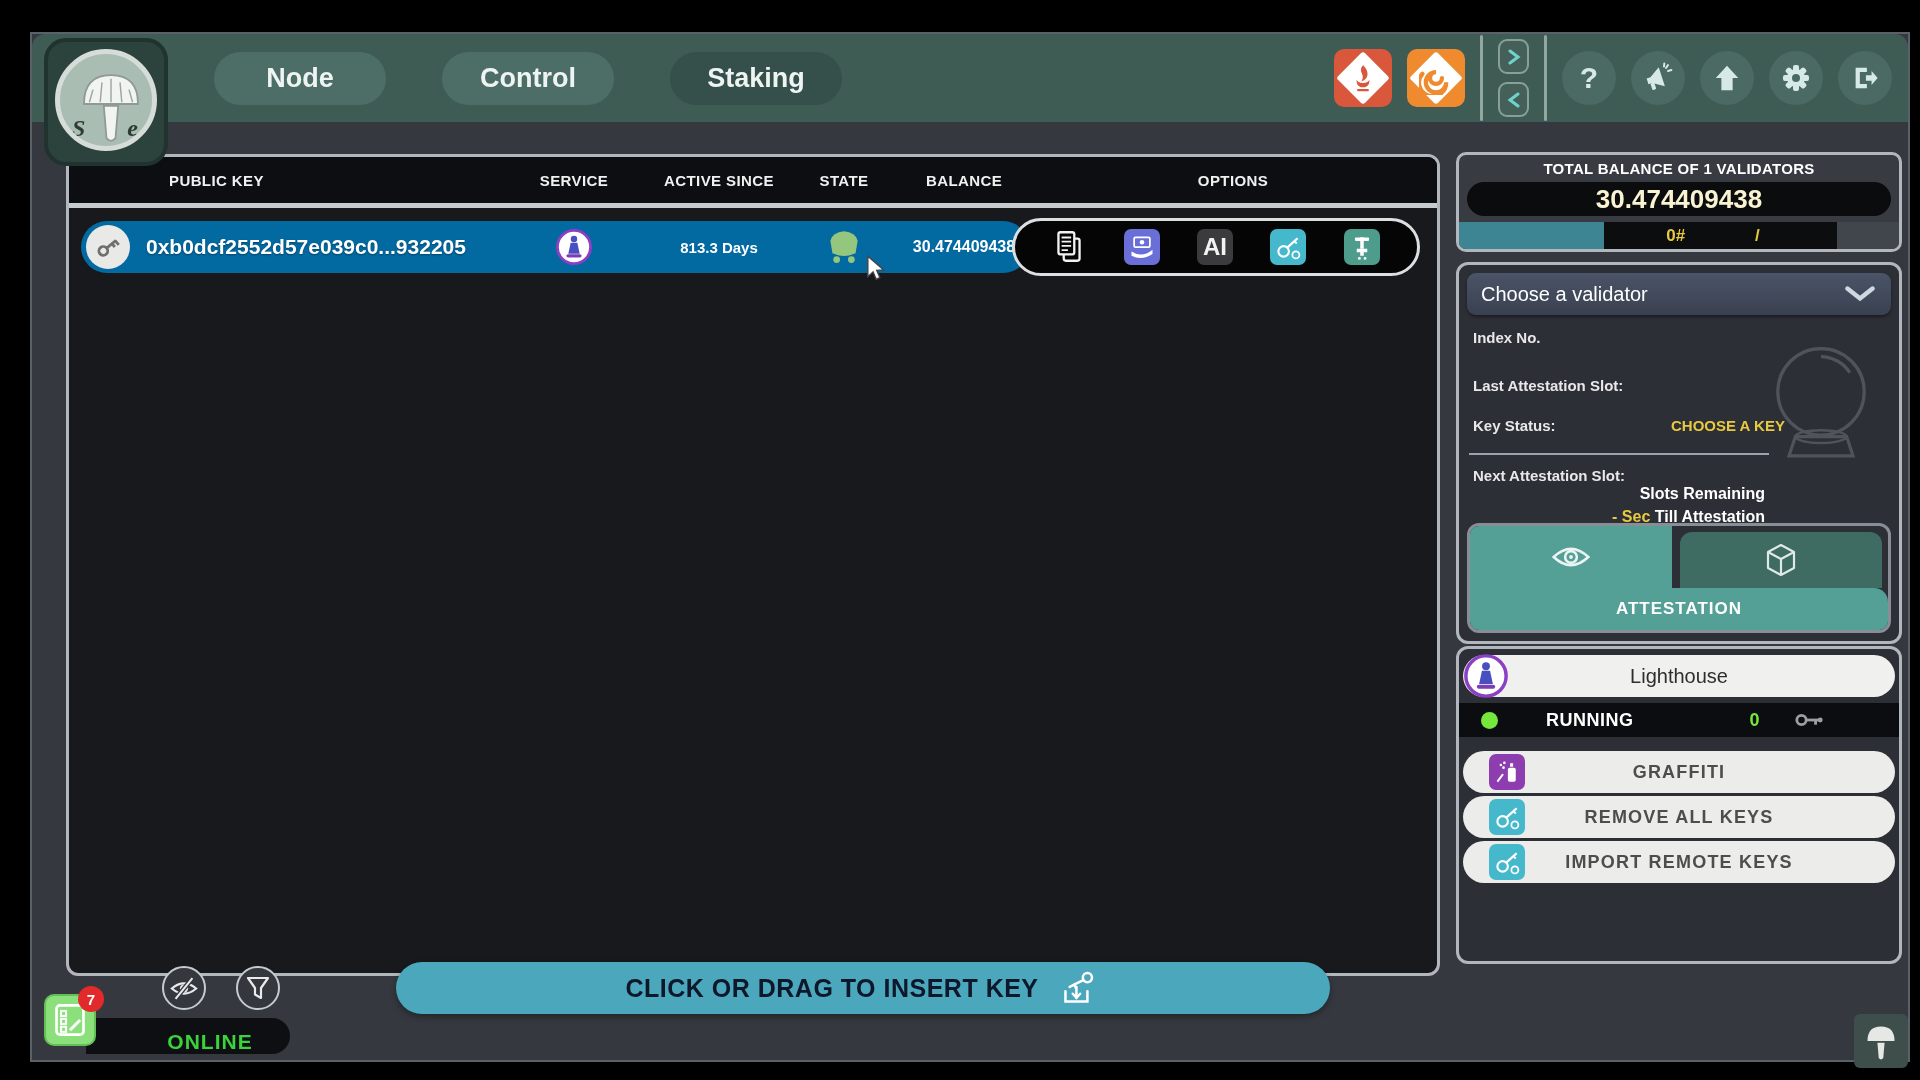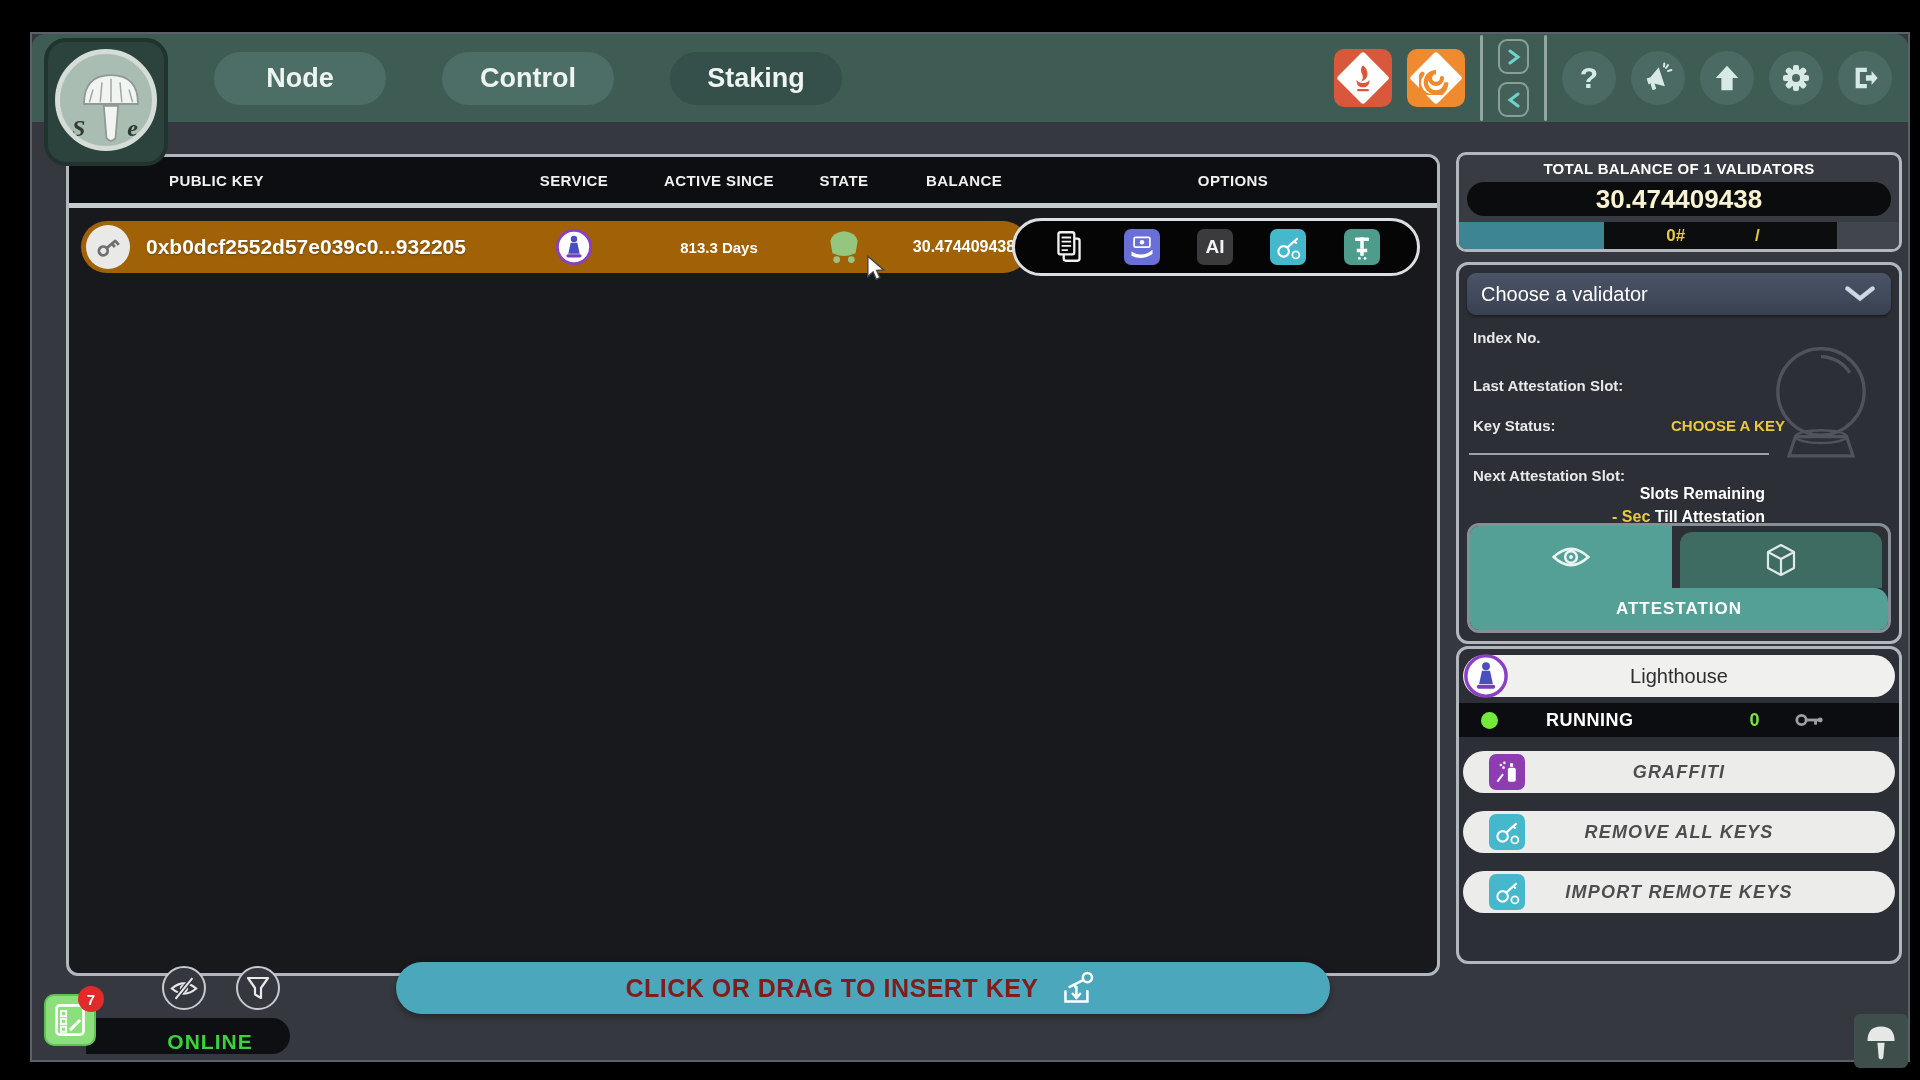--- a/index.html
+++ b/index.html
@@ -42,40 +42,40 @@
 
   
   .table-panel{position:absolute;left:34px;top:120px;width:1374px;height:822px;background:#17191d;
                border:3px solid #b2b7bd;border-radius:12px;overflow:hidden;}
   .t-header{display:grid;grid-template-columns:430px 150px 140px 110px 130px 1fr;height:46px;background:#0c0e11;
             align-items:center;color:#f0f0f0;font-size:15px;font-weight:bold;letter-spacing:.4px;}
   .t-header div{text-align:center;}
   .t-header .h-key{text-align:left;padding-left:100px;}
   .t-sep{height:5px;background:#c6cbd0;}
   .v-row{position:relative;margin:10px 12px;height:58px;}
-  .row-main{position:absolute;left:0;top:3px;width:948px;height:52px;background:#a16207;border-radius:26px;
+  .row-main{position:absolute;left:0;top:3px;width:948px;height:52px;background:#0369a1;border-radius:26px;
             display:grid;grid-template-columns:418px 150px 140px 110px 130px;align-items:center;color:#fff;}
   .key-cell{display:flex;align-items:center;gap:16px;padding-left:5px;}
   .key-badge{width:44px;height:44px;border-radius:50%;background:#e9e9e7;display:flex;align-items:center;justify-content:center;}
   .pub-key{font-size:21px;font-weight:bold;text-shadow:0 1px 2px rgba(0,0,0,.35);}
   .cell-c{display:flex;align-items:center;justify-content:center;font-size:15px;font-weight:bold;}
   .balance-txt{font-size:16px;}
   .options-pill{position:absolute;right:5px;top:0;width:408px;height:58px;background:#050505;border:3px solid #dcdfe2;
                 border-radius:30px;display:flex;align-items:center;justify-content:space-evenly;}
   .opt-sq{width:36px;height:36px;border-radius:7px;display:flex;align-items:center;justify-content:center;}
   .opt-withdraw{background:#6a6fd8;}
-  .opt-ai{background:#3b3b3d;color:#f2f2f2;font-family:"Liberation Serif",serif;font-size:19px;font-weight:bold;justify-content:center;}
+  .opt-ai{background:#3b3b3d;color:#f2f2f2;font-family:"Liberation Serif",serif;font-size:24px;font-weight:bold;justify-content:center;}
   .opt-key{background:#45b8cc;color:#fff;}
   .opt-exit{background:#4e9c8c;}
 
   
   .round-ctl{position:absolute;width:44px;height:44px;border-radius:50%;border:2px solid #c6cbce;background:#34383e;
              display:flex;align-items:center;justify-content:center;z-index:5;}
   .insert-btn{position:absolute;left:396px;top:962px;width:934px;height:52px;border-radius:26px;background:#4ba7bc;
-              color:#7f1d1d;font-size:25px;font-weight:bold;letter-spacing:.5px;display:flex;align-items:center;
+              color:#0f172a;font-size:25px;font-weight:bold;letter-spacing:.5px;display:flex;align-items:center;
               justify-content:center;gap:16px;z-index:4;box-shadow:0 3px 6px rgba(0,0,0,.35);}
   .task-icon{position:absolute;left:44px;top:994px;width:52px;height:52px;background:#8ce07c;border-radius:10px;
              border:2px solid #62c055;display:flex;align-items:center;justify-content:center;z-index:8;}
   .task-badge{position:absolute;left:78px;top:986px;width:26px;height:26px;border-radius:50%;background:#e22a2a;
               color:#fff;font-size:15px;font-weight:bold;display:flex;align-items:center;justify-content:center;z-index:9;}
   .online-pill{position:absolute;left:86px;top:1018px;width:204px;height:36px;background:#0d0f12;
                border-radius:0 18px 18px 0;display:flex;align-items:center;gap:12px;padding-left:44px;z-index:7;flex-direction:column;}
   .online-dot{width:17px;height:17px;border-radius:50%;background:#3bd23b;}
   .online-txt{color:#3bd23b;font-size:21px;font-weight:bold;letter-spacing:1px;}
 
@@ -112,21 +112,21 @@
 
   .lighthouse-panel{left:1456px;top:646px;width:446px;height:318px;border-radius:12px;}
   .lh-header{position:absolute;left:4px;top:6px;right:4px;height:42px;background:#f0f0ee;border-radius:21px;
              display:flex;align-items:center;justify-content:center;color:#2e2e2e;font-size:20px;}
   .lh-logo{position:absolute;left:0px;top:-2px;}
   .lh-status{position:absolute;left:0;right:0;top:54px;height:34px;background:#0b0d10;display:flex;align-items:center;}
   .lh-dot{width:17px;height:17px;border-radius:50%;background:#76e83c;margin-left:22px;}
   .lh-running{color:#fff;font-size:18px;font-weight:bold;margin-left:48px;letter-spacing:.5px;}
   .lh-zero{color:#76e83c;font-size:18px;font-weight:bold;margin-left:116px;}
   .lh-keyicon{margin-left:34px;color:#9aa0a4;}
-  .lh-buttons{position:absolute;left:4px;right:4px;top:102px;display:flex;flex-direction:column;gap:18px;font-style:italic;}
+  .lh-buttons{position:absolute;left:4px;right:4px;top:102px;display:flex;flex-direction:column;gap:3px;}
   .lh-btn{height:42px;background:#ececea;border-radius:21px;position:relative;display:flex;align-items:center;
           justify-content:center;color:#4d4d4d;font-size:18px;font-weight:bold;letter-spacing:1.2px;}
   .btn-sq{position:absolute;left:26px;top:3px;width:36px;height:36px;border-radius:7px;display:flex;
           align-items:center;justify-content:center;}
   .bg-purple{background:#8d3db0;}
   .bg-cyan{background:#45b8cc;color:#fff;}
 
   .corner-mush{position:absolute;left:1854px;top:1014px;width:54px;height:54px;background:#3d4e4b;border-radius:6px;
                display:flex;align-items:center;justify-content:center;z-index:40;}
   .cursor{position:absolute;left:862px;top:254px;z-index:50;}

